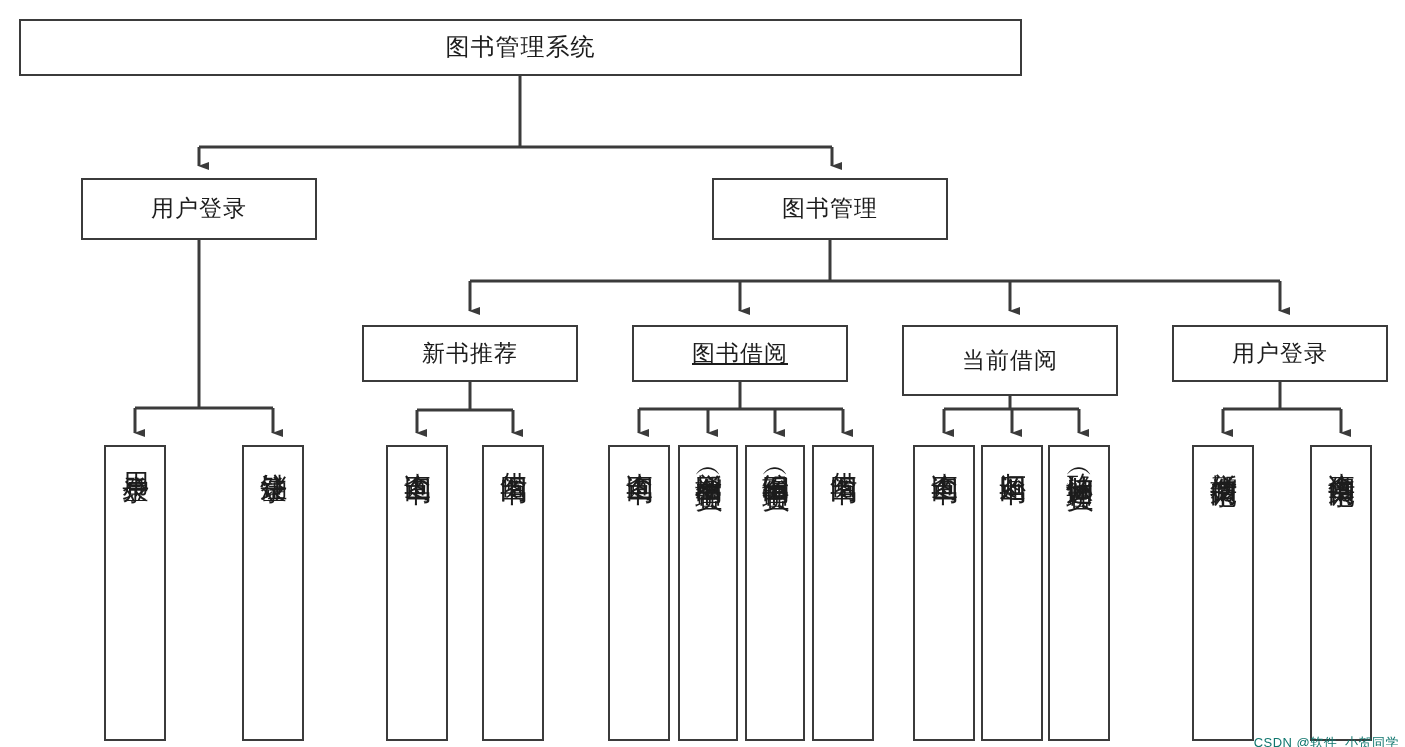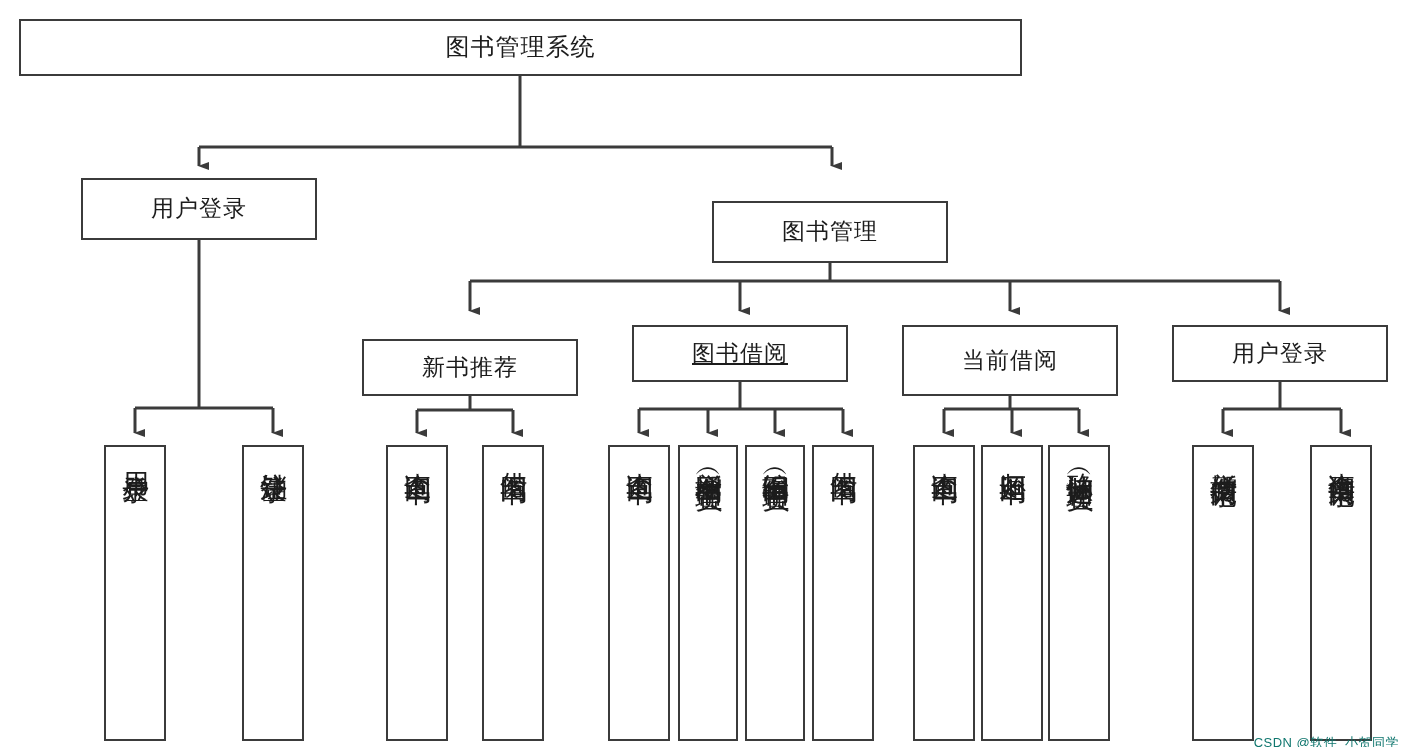--- a/index.html
+++ b/index.html
@@ -119,25 +119,25 @@
     </g>
   </svg>
 
   <div class="node h root" style="left:19px;top:11px;width:1003px;height:57px;">
     <span class="lbl">图书管理系统</span>
   </div>
 
   <div class="node h" style="left:81px;top:170px;width:236px;height:62px;">
     <span class="lbl">用户登录</span>
   </div>
-  <div class="node h" style="left:712px;top:170px;width:236px;height:62px;margin-top:23px;">
+  <div class="node h" style="left:712px;top:170px;width:236px;height:62px;">
     <span class="lbl">图书管理</span>
   </div>
 
-  <div class="node h" style="left:362px;top:317px;width:216px;height:57px;margin-top:14px;">
+  <div class="node h" style="left:362px;top:317px;width:216px;height:57px;">
     <span class="lbl">新书推荐</span>
   </div>
   <div class="node h" style="left:632px;top:317px;width:216px;height:57px;text-decoration:underline;">
     <span class="lbl">图书借阅</span>
   </div>
   <div class="node h" style="left:902px;top:317px;width:216px;height:71px;">
     <span class="lbl">当前借阅</span>
   </div>
   <div class="node h" style="left:1172px;top:317px;width:216px;height:57px;">
     <span class="lbl">用户登录</span>

